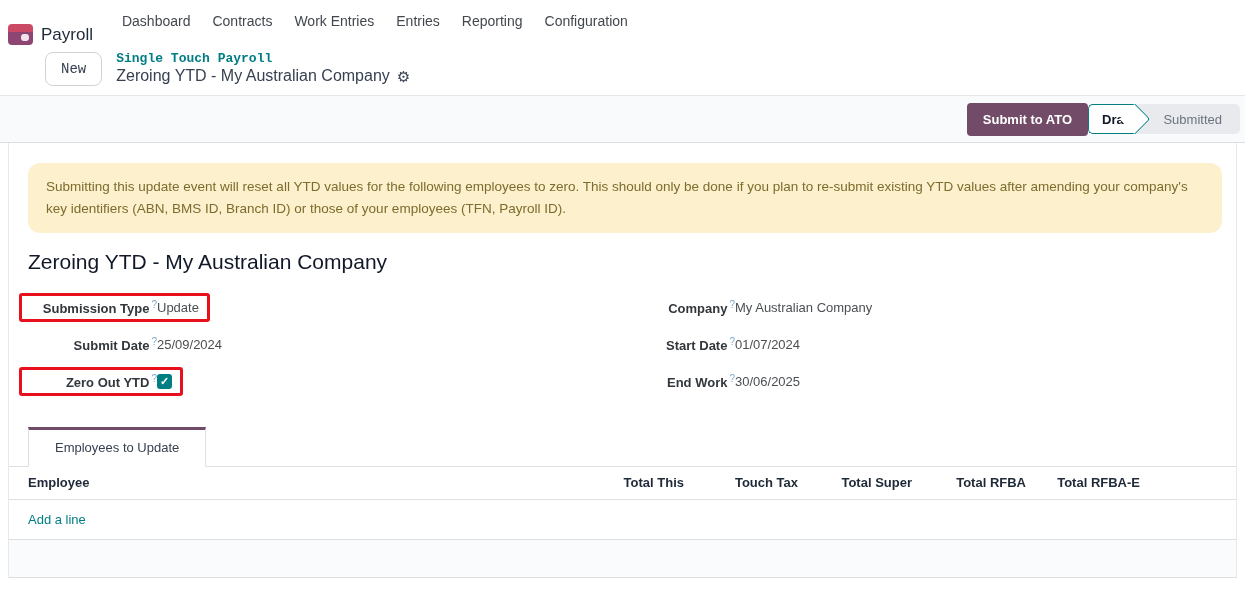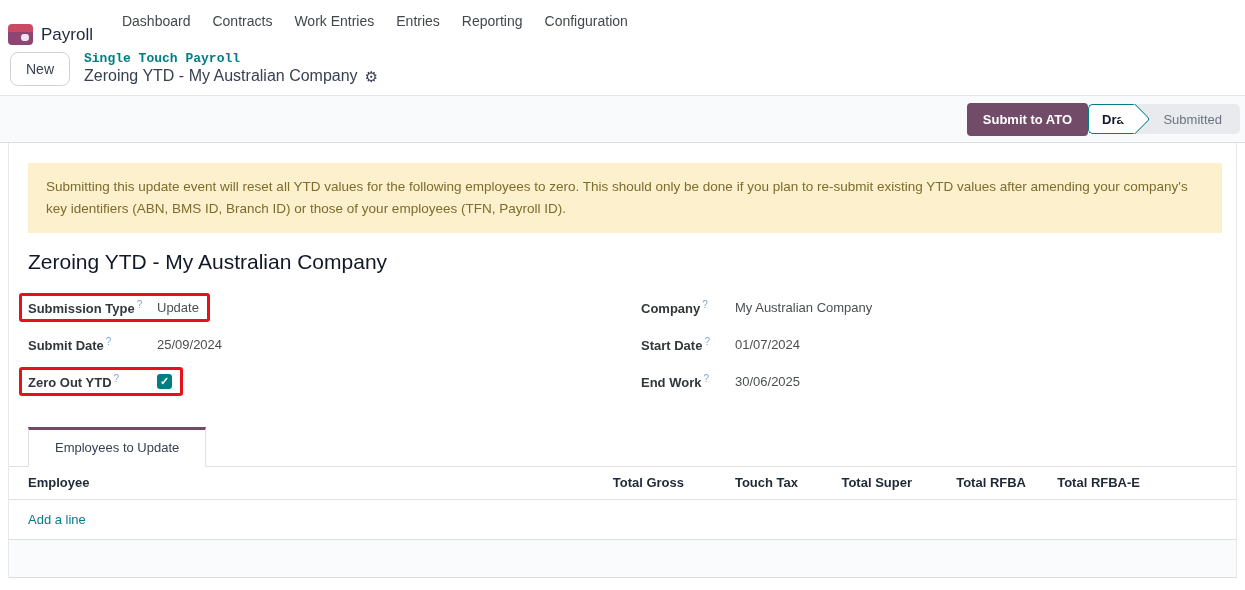--- a/index.html
+++ b/index.html
@@ -17,21 +17,21 @@
     background:linear-gradient(to bottom,#ca4a66 0 40%, #8d4672 40%); }
   .app-icon::after { content:""; position:absolute; right:4px; bottom:4px; width:8px; height:7px;
     background:#f3e3ec; border-radius:3px; }
   .brand-name { font-size:17px; color:#1f2937; }
   .menu { display:flex; align-items:center; }
   .menu-item { font-size:14px; color:#42484e; padding:6px 11px; cursor:pointer; }
 
   
   .breadcrumb-row { display:flex; align-items:flex-start; padding:9px 0 9px 10px; gap:14px; }
   .new-btn { background:#fff; border:1px solid #cfd2d6; border-radius:8px; padding:8px 15px;
-    font-size:14px; color:#374151; font-family:Liberation Sans, sans-serif; cursor:pointer; margin-top:1px; }
+    font-size:14px; color:#374151; font-family:Liberation Mono, monospace; cursor:pointer; margin-top:1px;margin-left:35px; }
   .bc-parent { display:block; color:#017e84; font-weight:700; font-size:13px; margin-bottom:1px;font-family:Liberation Mono, monospace; }
   .bc-current-line { display:flex; align-items:center; gap:7px; }
   .bc-current { font-size:16px; color:#374151; }
   .gear { font-size:15px; color:#374151; cursor:pointer; line-height:1; }
   .gear::before { content:"\2699"; }
 
   
   .control-panel { height:48px; background:#f9fafb; border-top:1px solid #e4e6e9;
     border-bottom:1px solid #dde0e3; display:flex; align-items:center;
     justify-content:flex-end; padding:0 5px 0 10px; }
@@ -43,25 +43,25 @@
   .step.active { position:relative; background:#fff; border:1px solid #017e84; border-right:none;
     border-radius:5px 0 0 5px; padding:0 3px 0 13px; color:#111827; font-weight:600; z-index:1; }
   .step.active::after { content:""; position:absolute; top:50%; right:-11px; width:21px; height:21px;
     background:#fff; border-top:1px solid #017e84; border-right:1px solid #017e84;
     border-top-right-radius:4px; transform:translateY(-50%) rotate(45deg); }
   .step.inactive { color:#6b7280; padding:0 18px 0 28px; }
 
   
   .sheet { margin:0 8px; background:#fff; border-left:1px solid #e6e8ea; border-right:1px solid #e6e8ea; }
   .sheet-pad { padding:20px 14px 0 19px; }
-  .alert-warning { background:#fcf0cd; border-radius:0; padding:13px 18px; color:#7d6c2e;
+  .alert-warning { background:#fcf0cd; border-radius:12px; padding:13px 18px; color:#7d6c2e;
     font-size:13.5px; line-height:1.62; }
   .page-title { font-size:21px; color:#111827; font-weight:500; margin:17px 0 18px; }
 
-  .form-grid { display:grid; grid-template-columns:613px 1fr; }
+  .form-grid { display:grid; grid-template-columns:613px 1fr;text-align:right; }
   .field-row { height:32px; display:flex; align-items:center; margin-bottom:5px; }
   .flabel-wrap { width:129px; flex:none; }
   .col-right .flabel-wrap { width:94px; }
   .flabel { font-weight:700; color:#32373c; }
   sup.help { color:#7faacc; font-size:10px; margin-left:2px; cursor:default; }
   .fvalue { color:#4c4f52; }
   .red-box { display:inline-flex; align-items:center; border:3px solid #e8101c; border-radius:3px;
     padding:3px 8px 3px 6px; margin-left:-9px; }
   .red-box .flabel-wrap { width:129px; }
   .checkbox { width:15px; height:15px; background:#017e84; border-radius:3px; position:relative;
@@ -169,21 +169,21 @@
     </div>
 
   <div class="notebook">
     <div class="tabbar">
       <div class="tab-active">Employees to Update</div>
     </div>
     <table class="list-table">
       <thead>
         <tr>
           <th class="emp">Employee</th>
-          <th class="num">Total Gross</th>
+          <th class="num">Total This</th>
           <th class="num">Touch Tax</th>
           <th class="num">Total Super</th>
           <th class="num">Total RFBA</th>
           <th class="num">Total RFBA-E</th>
           <th class="sp"></th>
         </tr>
       </thead>
       <tbody>
         <tr class="addline">
           <td colspan="7"><a>Add a line</a></td>

